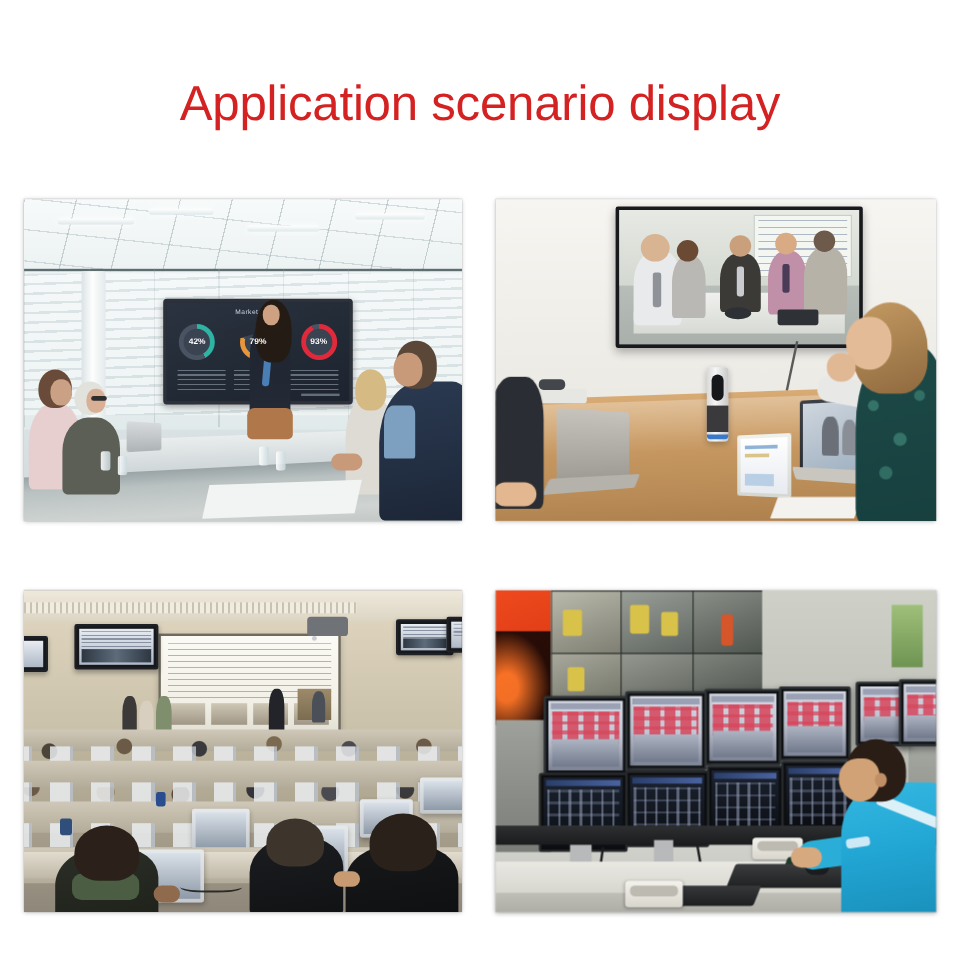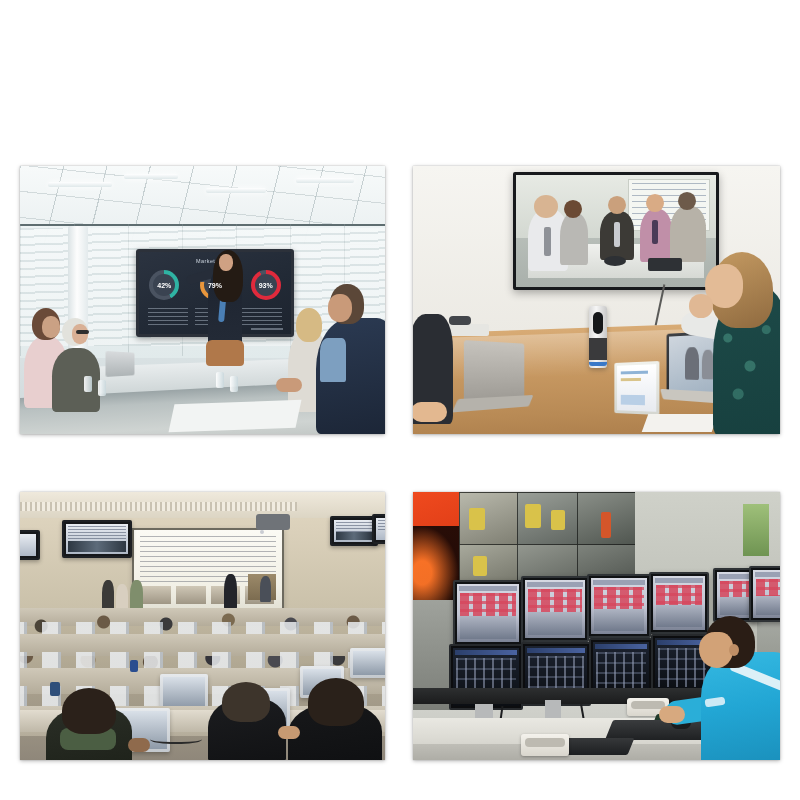--- a/index.html
+++ b/index.html
@@ -500,20 +500,21 @@
   .br-cable1 { left:86px; top:214px; width:2px; height:36px; background:#1c1d1f; transform: rotate(8deg); }
   .br-cable2 { left:170px; top:212px; width:2px; height:34px; background:#1c1d1f; transform: rotate(-10deg); }
   .br-leftcab { left:0; top:108px; width:46px; height:110px; background: linear-gradient(180deg,#9fa29c,#7b7e78); }
   .br-rightcab{ left:344px; top:118px; width:28px; height:100px; background: linear-gradient(180deg,#a9aca6,#85887f); }
 </style>
 </head>
 <body>
 
 <div class="page">
 
+  <div class="page-title">Application scenario display</div>
 
   <div class="photo-grid">
 
     <div class="photo p-tl">
       <div class="scene">
         <div class="lyr tl-bg"></div>
         <div class="lyr tl-ceiling"></div>
         <div class="lyr tl-ceilgrid"></div>
         <div class="lyr tl-lightstrip" style="left:28px; top:16px; width:64px;"></div>
         <div class="lyr tl-lightstrip" style="left:104px; top:8px; width:54px;"></div>

